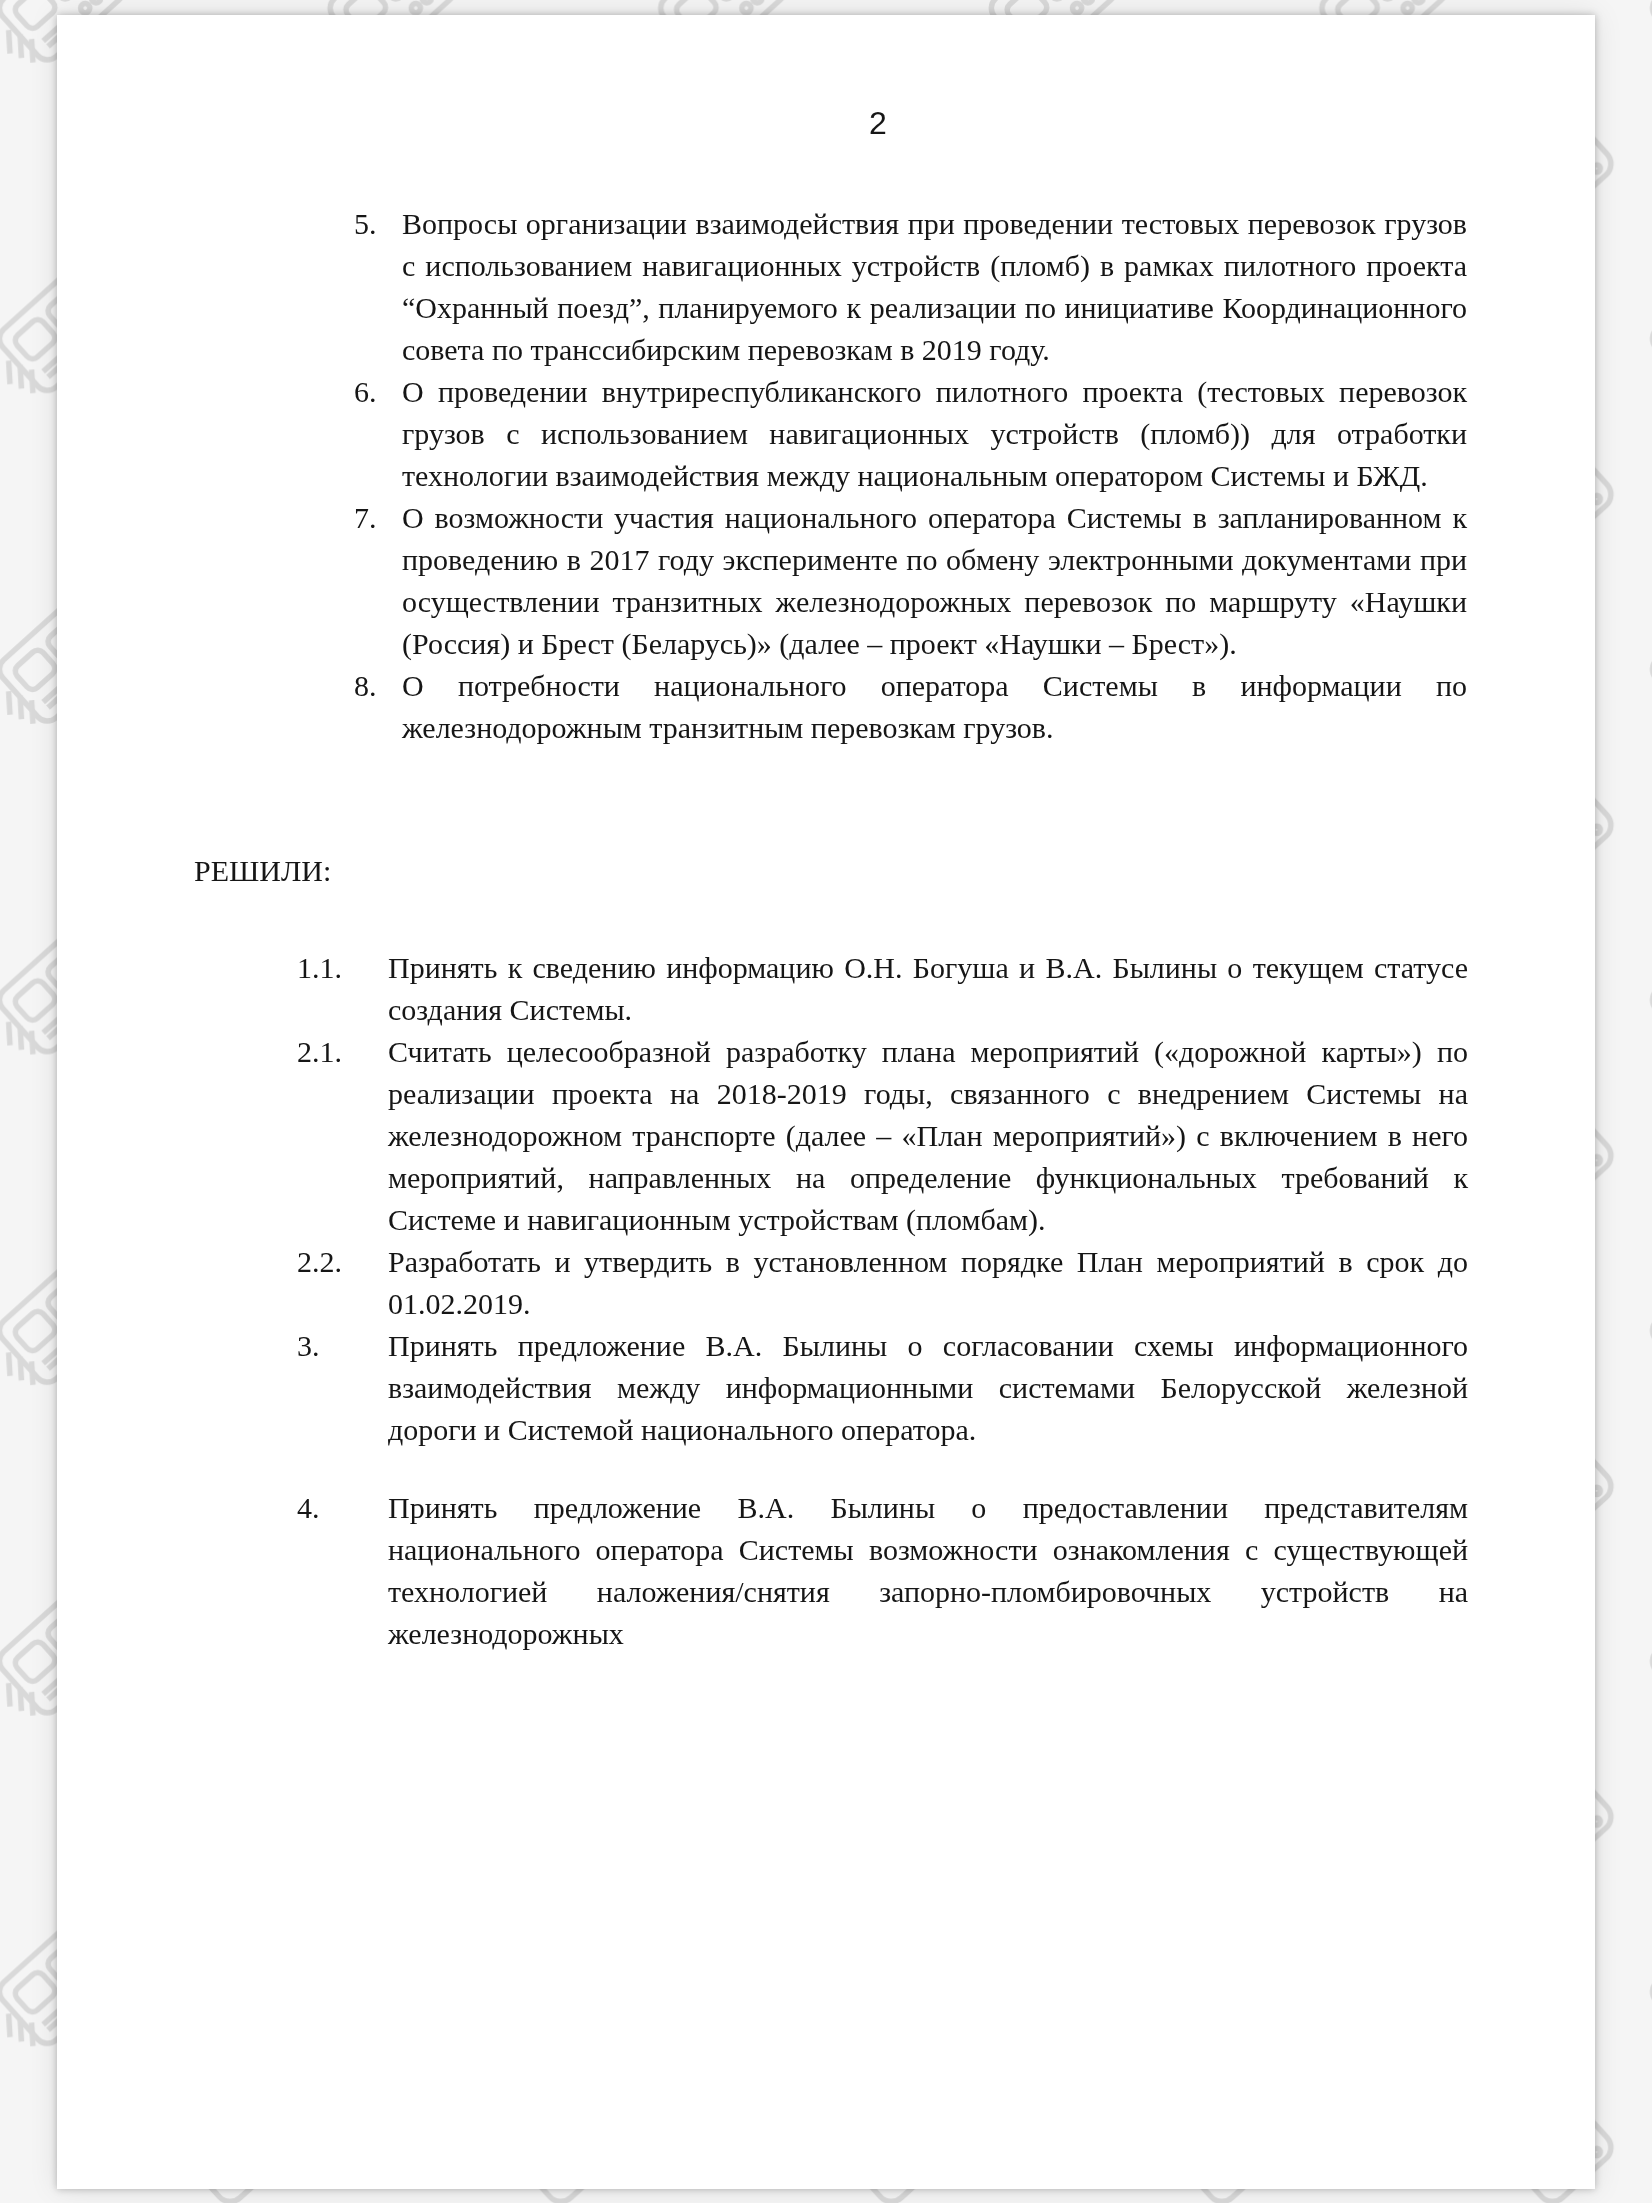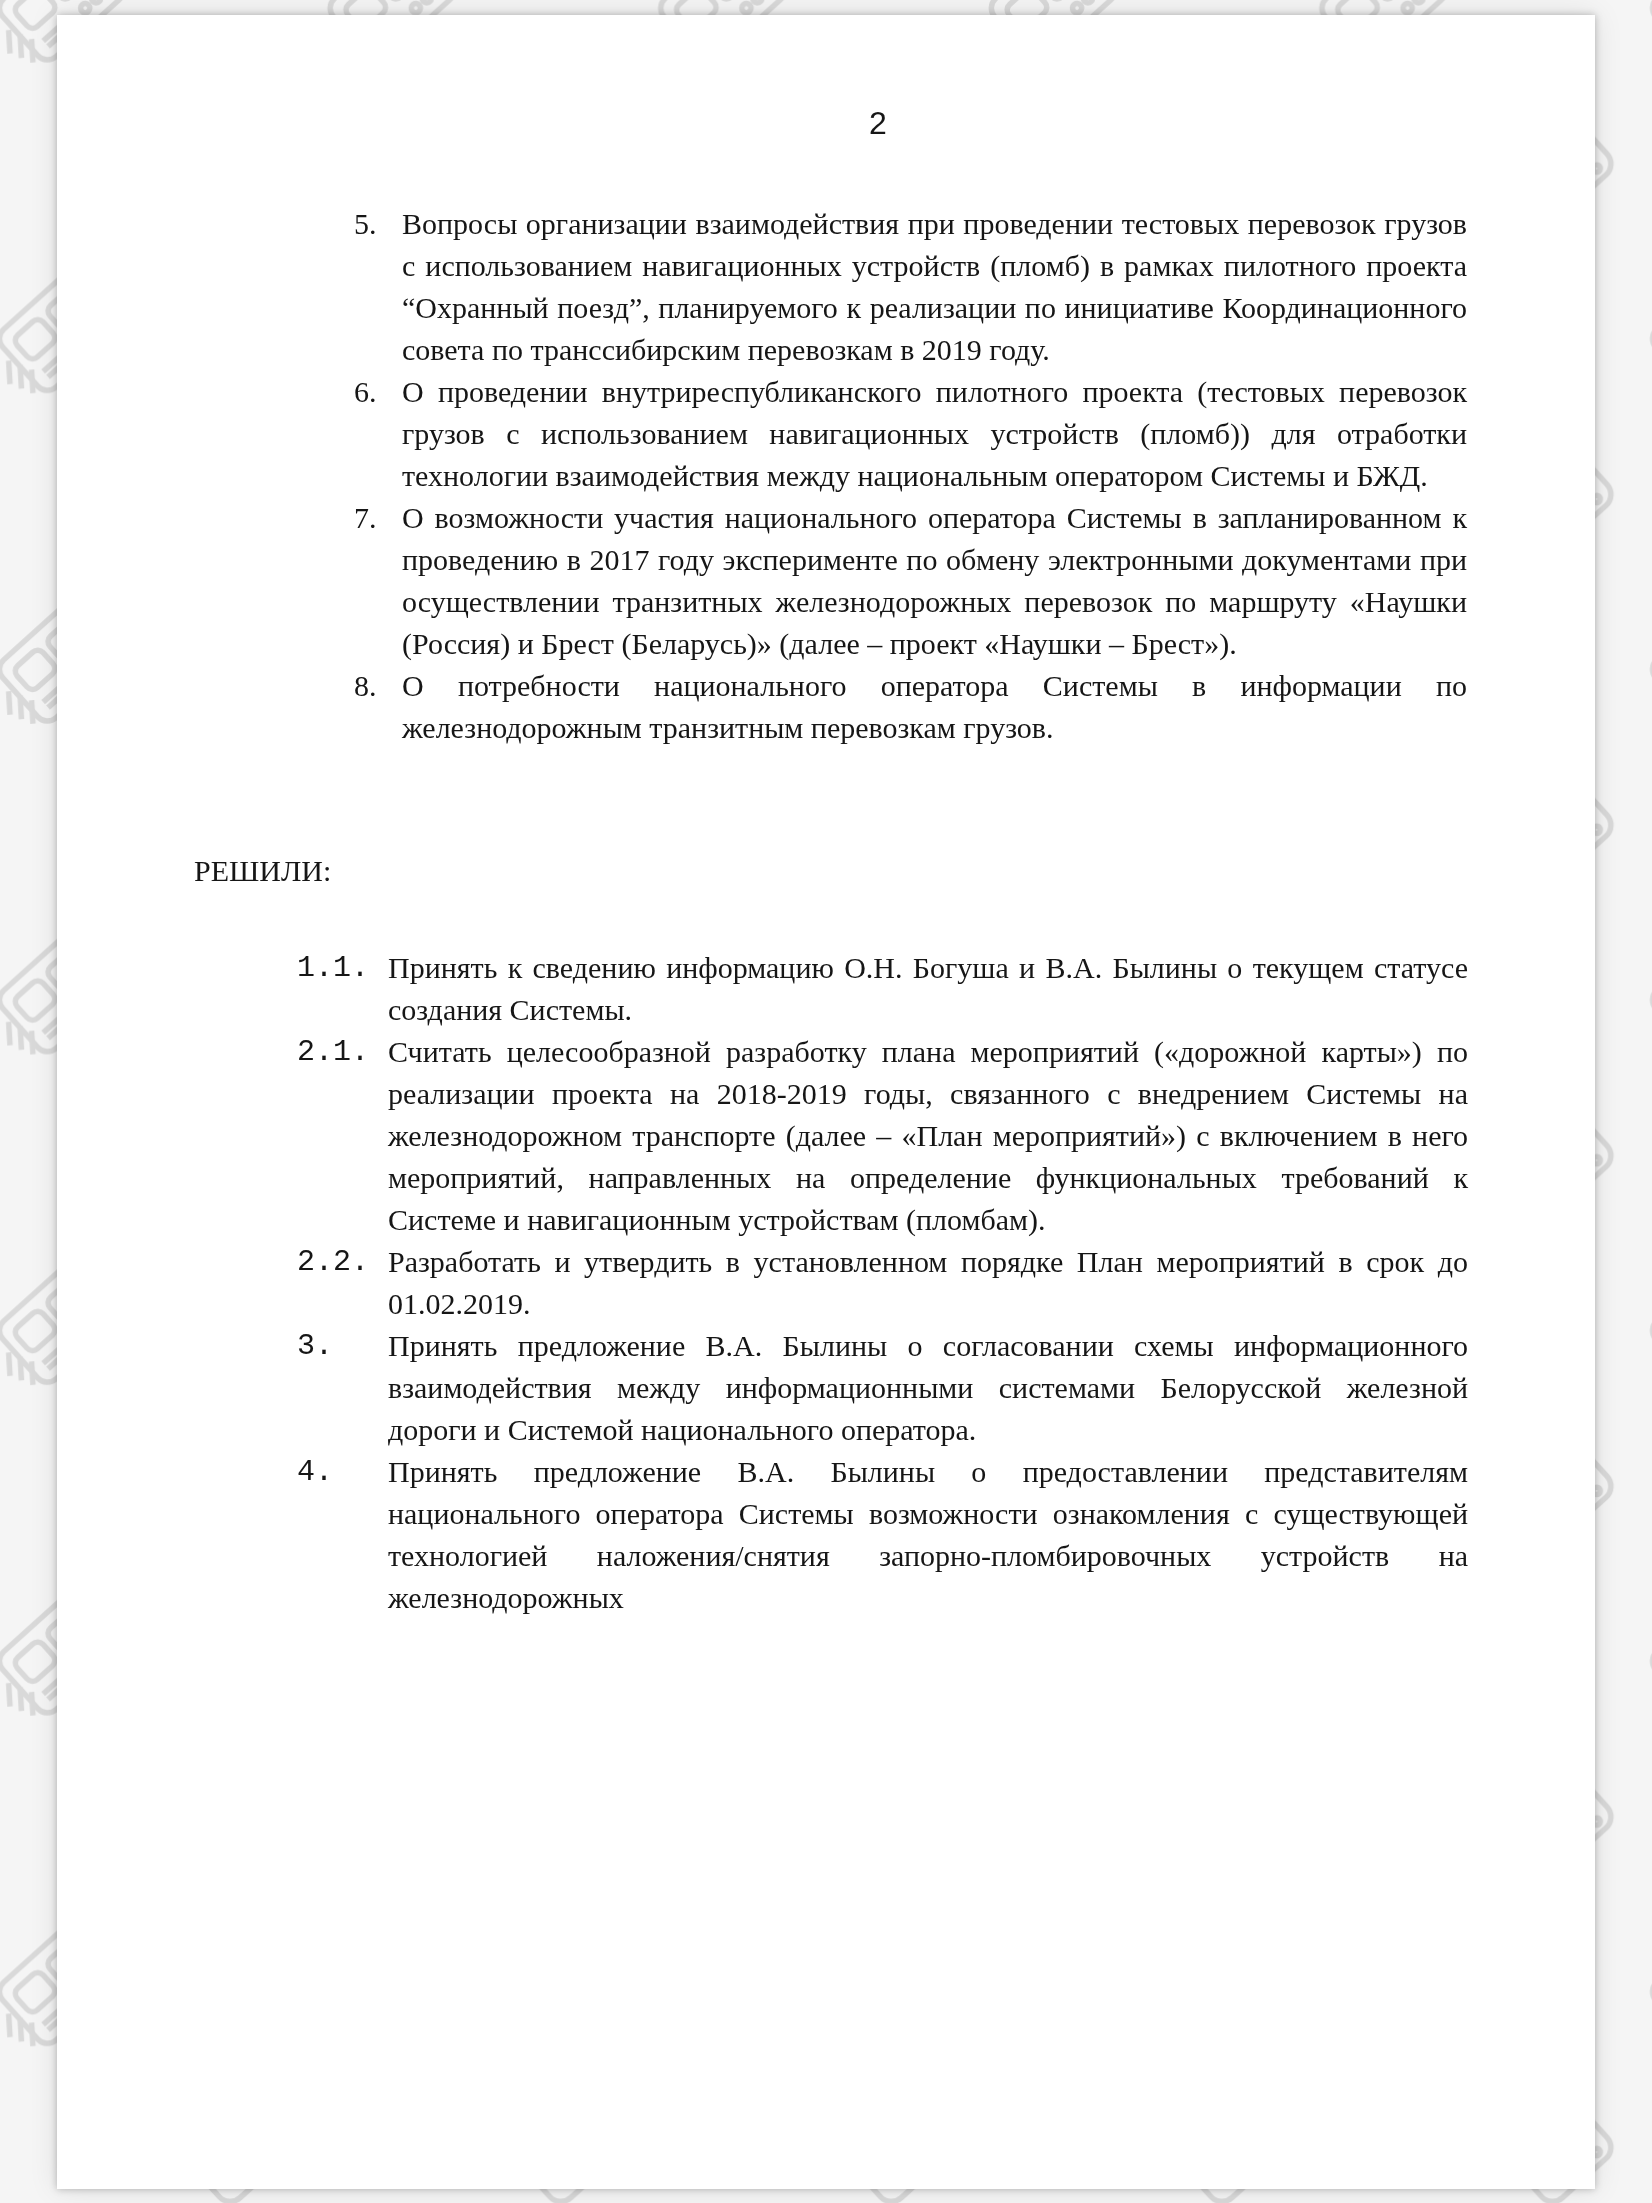--- a/index.html
+++ b/index.html
@@ -29,23 +29,23 @@
   }
   .content {
     position:absolute; left:0; top:188px; width:1538px;
     font-size:30px; line-height:42px;
   }
   .item { position:relative; margin:0; }
   .item .marker { position:absolute; top:0; }
   .item .body { text-align:justify; }
   .agenda .marker { left:297px; }
   .agenda .body { margin-left:345px; width:1065px;font-family:Liberation Serif, serif; }
-  .decision .marker { left:240px;font-family:Liberation Mono, monospace; }
+  .decision .marker { left:240px; }
   .decision .body { margin-left:331px; width:1080px; }
-  .decision.cutoff .body { text-align-last:justify; }
+  .decision.cutoff .body { text-align-last:justify;margin-top:36px; }
   .heading {
     margin:101px 0 16px 137px;
     font-size:30px; line-height:42px;
   }
   .decisions { margin-top:55px; }
 </style>
 </head>
 <body>
 
 <svg class="bg-layer" viewBox="0 0 1800 2400" xmlns="http://www.w3.org/2000/svg" aria-hidden="true">

